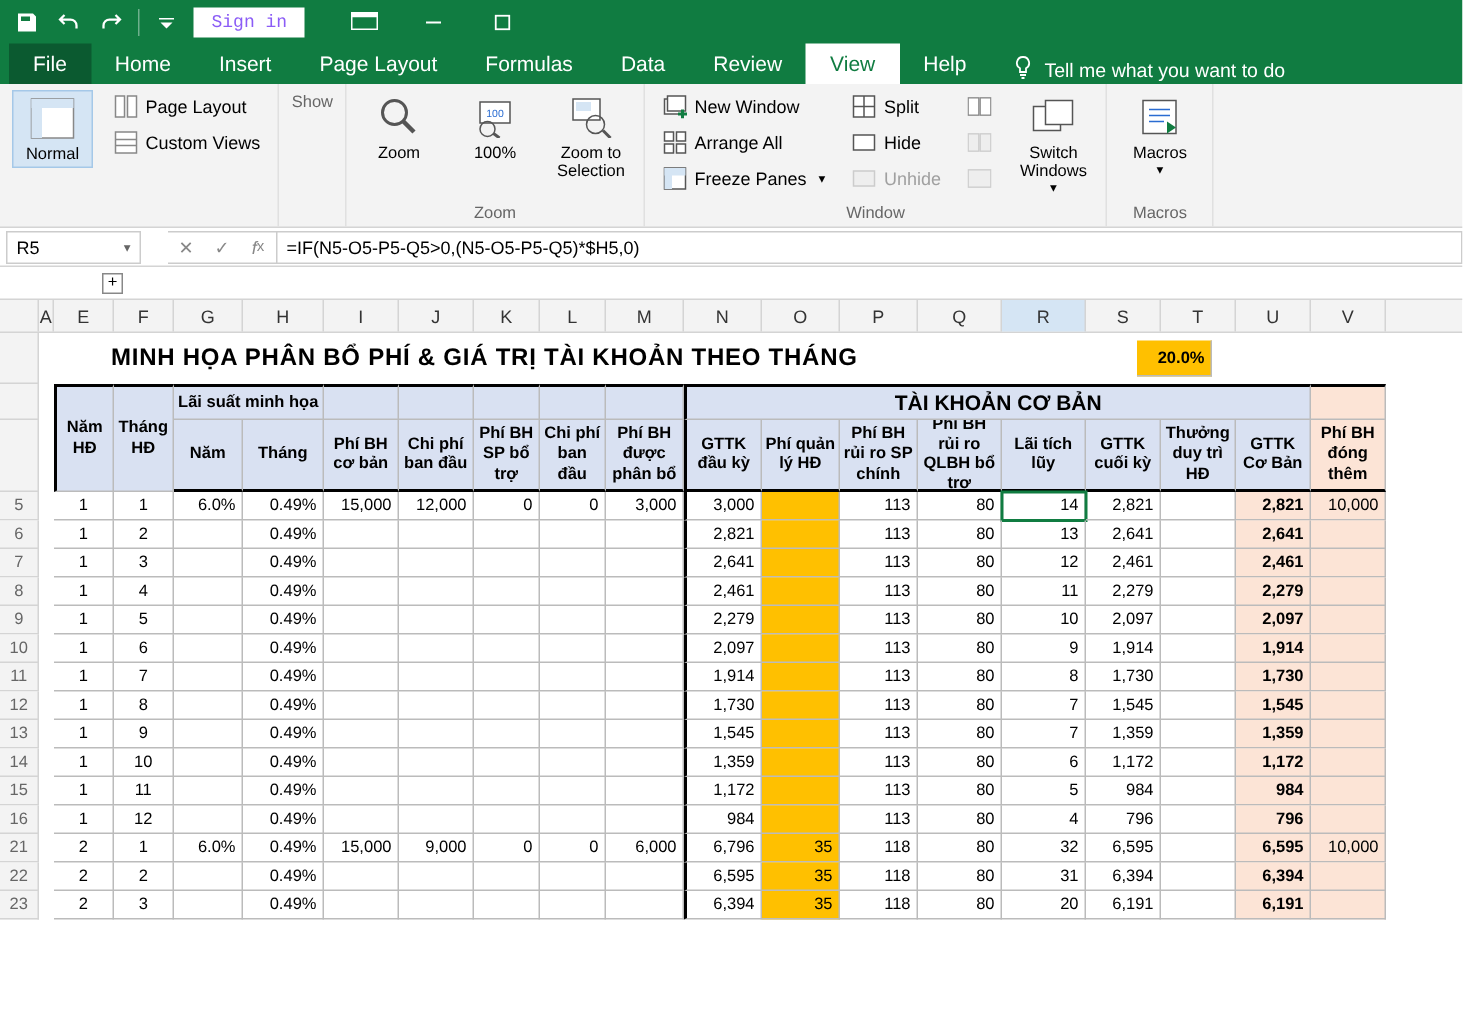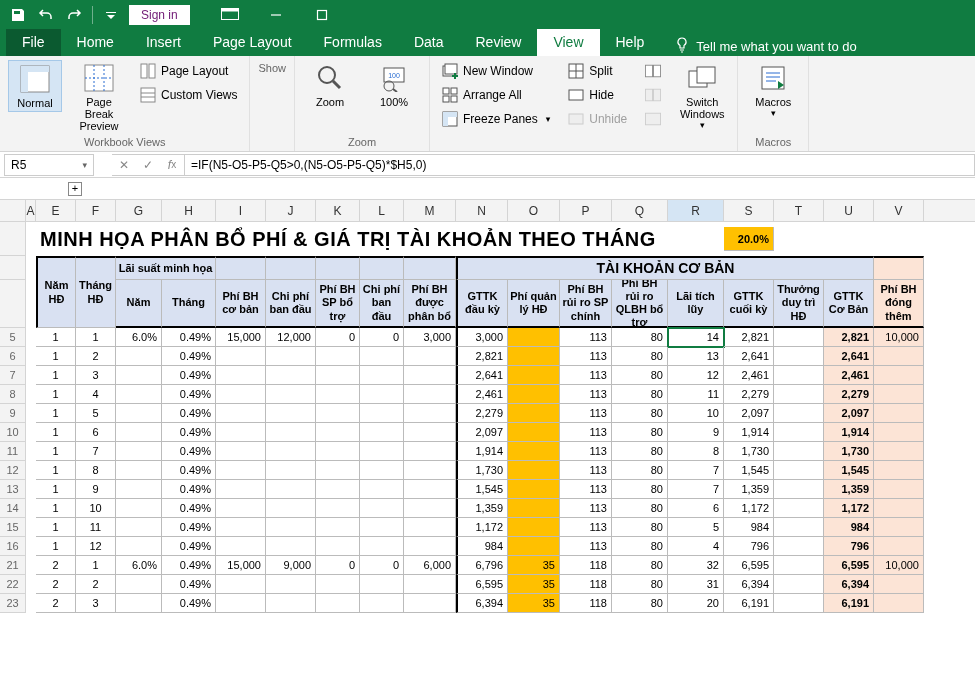--- a/index.html
+++ b/index.html
@@ -4,21 +4,21 @@
 <style>
 * { margin: 0; padding: 0; box-sizing: border-box; font-family: 'Segoe UI', Tahoma, sans-serif; }
 body { width: 975px; height: 676px; overflow: hidden; background: #fff; font-size: 12px; }
 
 
 .titlebar { height: 30px; background: #107c41; display: flex; align-items: center; color: #fff; }
 .titlebar .qat { display: flex; align-items: center; gap: 4px; padding: 0 6px; }
 .titlebar .qat-btn { width: 24px; height: 24px; display: flex; align-items: center; justify-content: center; cursor: pointer; }
 .titlebar .sep { width: 1px; height: 18px; background: rgba(255,255,255,0.4); margin: 0 2px; }
 .titlebar .title { flex: 1; text-align: center; font-size: 13px; }
-.titlebar .signin { background: #fff; color: #701a75; padding: 3px 12px; font-size: 12px; margin-right: 17px; cursor: pointer; }
+.titlebar .signin { background: #fff; color: #8b5cf6; padding: 3px 12px; font-size: 12px; margin-right: 17px; cursor: pointer; font-family: Liberation Mono, monospace; }
 .titlebar .win-btn { width: 46px; height: 30px; display: flex; align-items: center; justify-content: center; cursor: pointer; }
 
 
 .tabs { height: 26px; background: #107c41; display: flex; align-items: flex-end; padding-left: 6px; gap: 0; color: #fff; }
 .tab { padding: 5px 16px 6px 16px; font-size: 14px; cursor: pointer; }
 .tab.file { background: #0b5a30; }
 .tab.active { background: #fff; color: #107c41; }
 .tellme { display: flex; align-items: center; gap: 6px; padding-left: 14px; font-size: 13px; }
 
 
@@ -62,21 +62,21 @@
 
 .hdr-cell { background: #d9e1f2; font-weight: bold; text-align: center; font-size: 11px; line-height: 1.2; padding: 2px; }
 .hdr-cell.orange { background: #fce4d6; }
 .selected-cell { outline: 2px solid #107c41; outline-offset: -1px; }
 .orange-fill { background: #ffc000; }
 .peach { background: #fce4d6; }
 .lb { border-left: 2px solid #000; }
 .tb { border-top: 2px solid #000; }
 .bb { border-bottom: 2px solid #000; }
 .bold { font-weight: bold; }
-.title-text { font-size: 20px; font-weight: bold; letter-spacing: 0.5px; }
+.title-text { font-size: 16px; font-weight: bold; letter-spacing: 0.5px; margin-left: 34px; }
 .section-title { font-size: 14px; font-weight: bold; }
 </style>
 </head>
 <body>
 
 <div class="titlebar">
   <div class="qat">
     <div class="qat-btn">
         <svg width="16" height="16" viewBox="0 0 16 16">
           <path fill="#fff" d="M2 2h10l2 2v10H2z M4 4v3h6V4z M5 9h6v4H5z"></path>
@@ -142,29 +142,20 @@
       <div class="rbtn-big active">
         <div class="icn">
             <svg width="30" height="28" viewBox="0 0 30 28">
               <rect x="1" y="1" width="28" height="26" fill="#fff" stroke="#888"></rect>
               <rect x="1" y="1" width="7" height="26" fill="#d5e5f4"></rect>
               <rect x="1" y="1" width="28" height="6" fill="#d5e5f4"></rect>
             </svg>
           </div>
         <span>Normal</span>
       </div>
-      <div class="rbtn-big">
-        <div class="icn">
-            <svg width="30" height="28" viewBox="0 0 30 28">
-              <rect x="1" y="1" width="28" height="26" fill="#fff" stroke="#888"></rect>
-              <path stroke="#2a6cd1" stroke-dasharray="2 2" d="M10 1v26 M20 1v26 M1 14h28"></path>
-            </svg>
-          </div>
-        <span>Page Break Preview</span>
-      </div>
       <div class="rcol">
         <div class="rbtn-small">
             <span class="icn">
               <svg width="16" height="16" viewBox="0 0 16 16">
                 <rect x="1" y="1" width="6" height="14" fill="#fff" stroke="#888"></rect>
                 <rect x="9" y="1" width="6" height="14" fill="#fff" stroke="#888"></rect>
               </svg>
             </span>
             <span>Page Layout</span>
           </div>
@@ -172,21 +163,20 @@
             <span class="icn">
               <svg width="16" height="16" viewBox="0 0 16 16">
                 <rect x="1" y="1" width="14" height="14" fill="#fff" stroke="#888"></rect>
                 <path stroke="#888" d="M1 6h14 M1 10h14"></path>
               </svg>
             </span>
             <span>Custom Views</span>
           </div>
       </div>
     </div>
-    <div class="rgroup-label">Workbook Views</div>
   </div>
 
   <div class="rgroup">
     <div class="rgroup-label">Show</div>
   </div>
 
   <div class="rgroup">
     <div class="rgroup-body">
       <div class="rbtn-big">
           <div class="icn">
@@ -201,20 +191,31 @@
           <div class="icn">
             <svg width="28" height="28" viewBox="0 0 28 28">
               <rect x="4" y="4" width="20" height="14" fill="#fff" stroke="#555"></rect>
               <text x="14" y="14" font-size="7" text-anchor="middle" fill="#2a6cd1">100</text>
               <circle cx="9" cy="22" r="5" fill="none" stroke="#555"></circle>
               <path stroke="#555" stroke-width="2" d="M13 25l4 3"></path>
             </svg>
           </div>
           <span>100%</span>
         </div>
+      <div class="rbtn-big">
+          <div class="icn">
+            <svg width="28" height="28" viewBox="0 0 28 28">
+              <rect x="2" y="2" width="18" height="14" fill="#fff" stroke="#555"></rect>
+              <rect x="4" y="4" width="10" height="6" fill="#d5e5f4"></rect>
+              <circle cx="17" cy="19" r="6" fill="none" stroke="#555"></circle>
+              <path stroke="#555" stroke-width="2" d="M22 23l5 5"></path>
+            </svg>
+          </div>
+          <span>Zoom to Selection</span>
+        </div>
     </div>
     <div class="rgroup-label">Zoom</div>
   </div>
 
   <div class="rgroup">
     <div class="rgroup-body">
       <div class="rcol">
         <div class="rbtn-small">
             <span class="icn">
               <svg width="16" height="16" viewBox="0 0 16 16">
@@ -304,20 +305,21 @@
           <div class="icn">
             <svg width="30" height="26" viewBox="0 0 30 26">
               <rect x="2" y="6" width="18" height="16" fill="#fff" stroke="#555"></rect>
               <rect x="10" y="2" width="18" height="16" fill="#fff" stroke="#555"></rect>
             </svg>
           </div>
           <span>Switch Windows</span>
           <span style="font-size:9px">▾</span>
         </div>
     </div>
+    <div class="rgroup-label">Window</div>
   </div>
 
   <div class="rgroup">
     <div class="rgroup-body">
       <div class="rbtn-big">
           <div class="icn">
             <svg width="30" height="26" viewBox="0 0 30 26">
               <rect x="4" y="2" width="22" height="22" fill="#fff" stroke="#555"></rect>
               <path stroke="#2a6cd1" d="M8 8h14 M8 12h14 M8 16h10"></path>
               <path fill="#107c41" d="M20 16l6 4-6 4z"></path>

